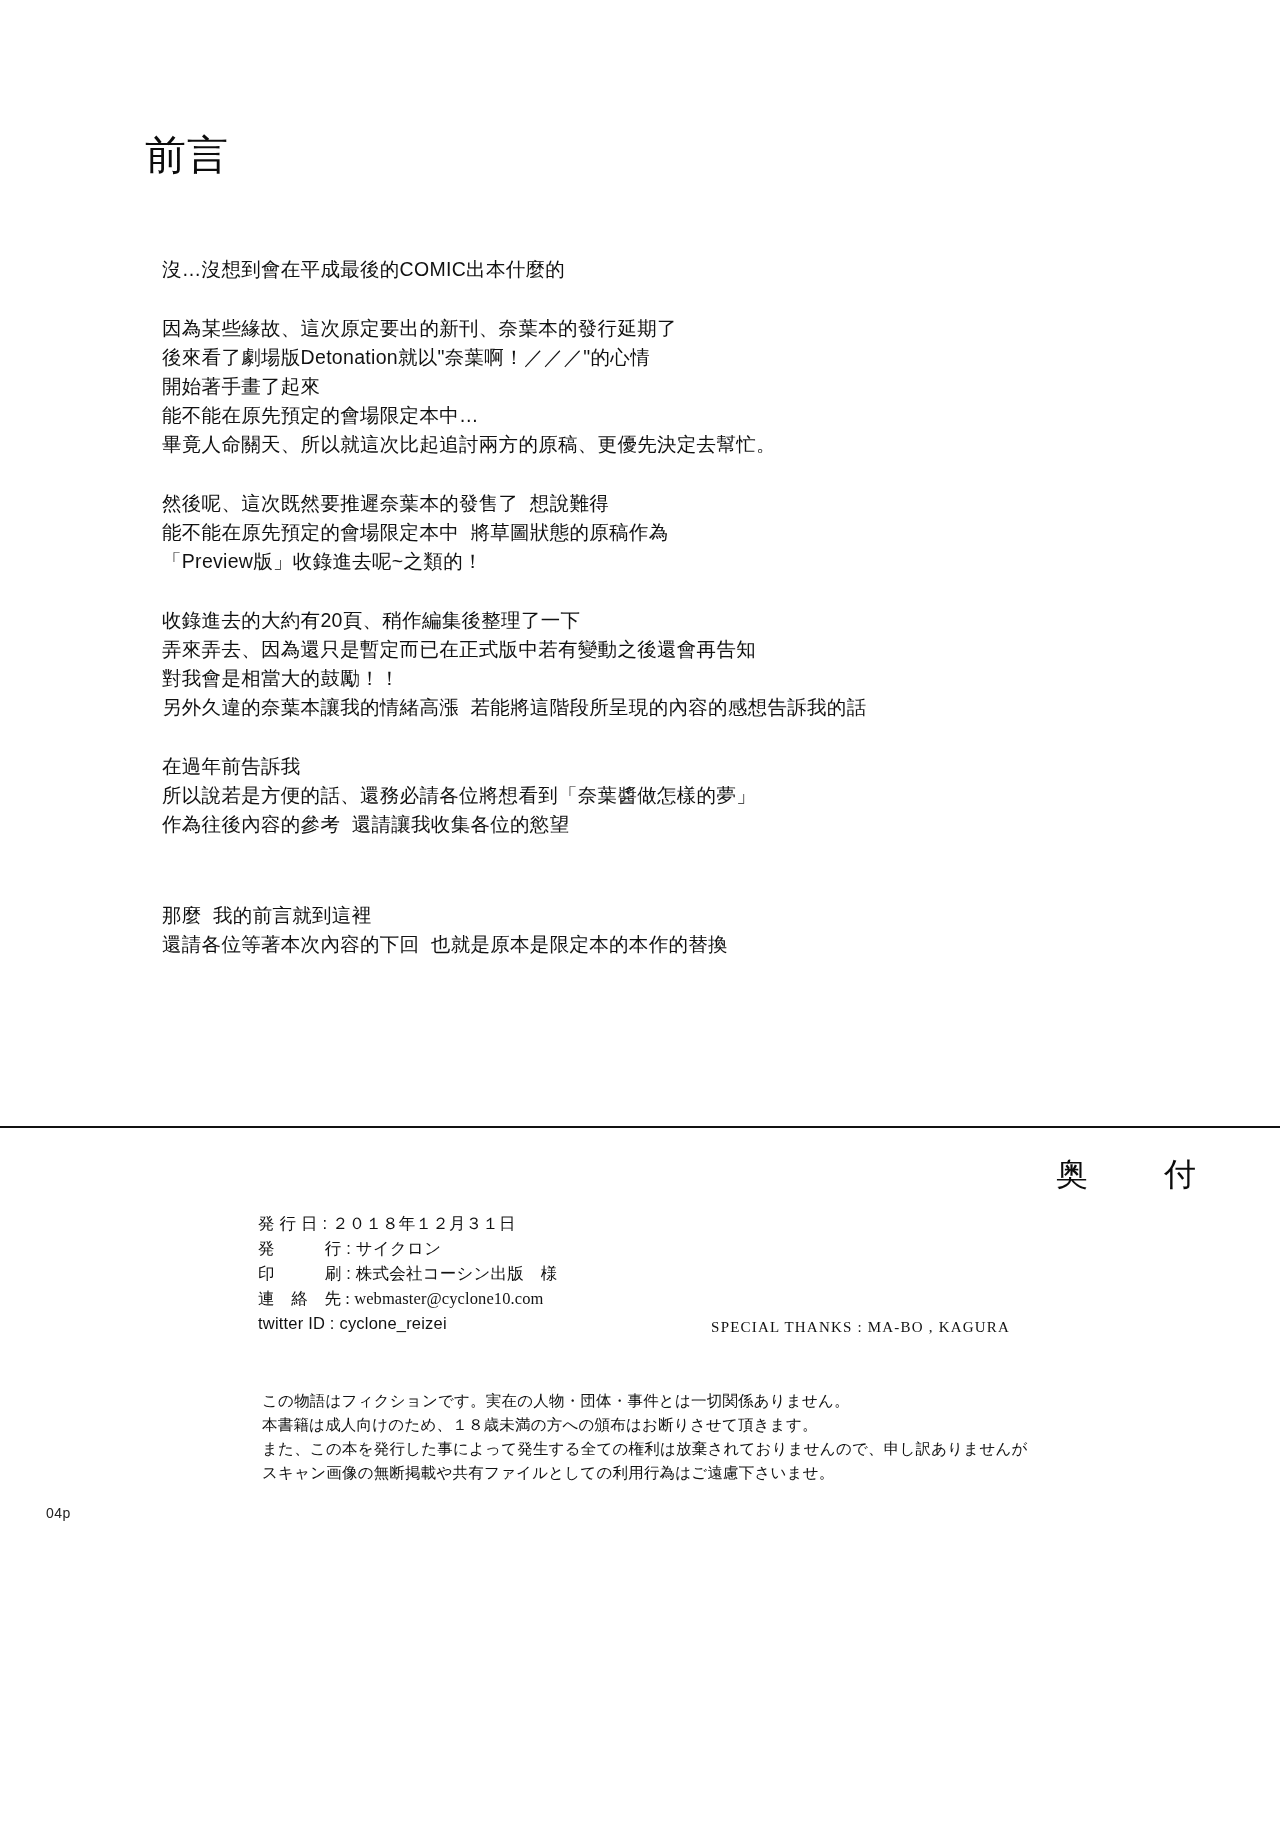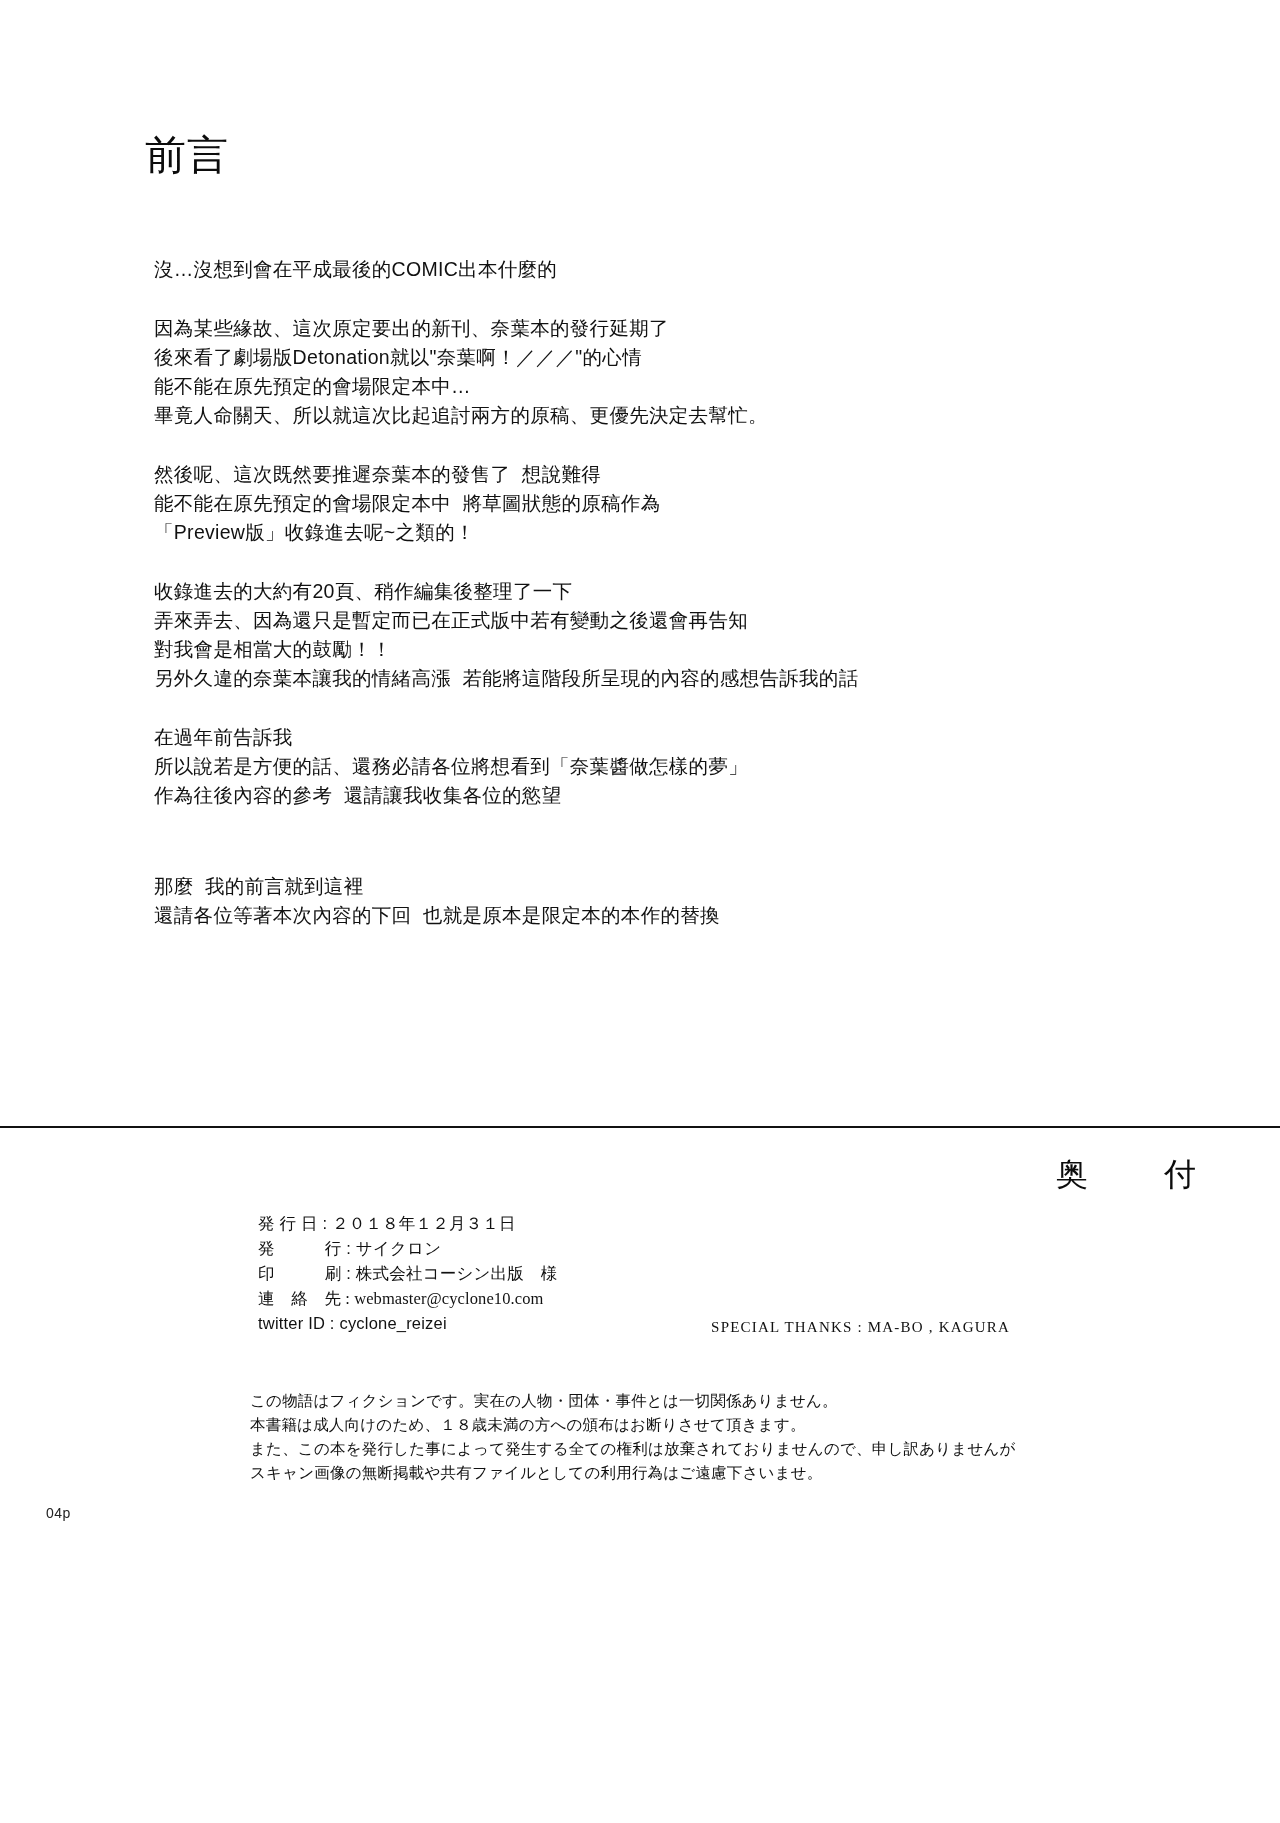--- a/index.html
+++ b/index.html
@@ -36,21 +36,21 @@
   .foreword-body {
     position: absolute;
     left: 146px;
     top: 255px;
     width: 1000px;
     font-size: 19.5px;
     line-height: 1.0;
     color: #111111;
   }
   .para {
-    margin: 0 0 30px 8px;
+    margin: 0 0 30px 16px;
   }
   .para .ln {
     display: block;
     margin: 0;
     padding: 0;
     line-height: 29px;
     white-space: pre;
     letter-spacing: 0.3px;
   }
   .para.spacer-lg {
@@ -102,21 +102,21 @@
     font-size: 15px;
     font-variant: small-caps;
     letter-spacing: 1.2px;
     color: #111111;
     white-space: pre;
     font-family: "Liberation Serif", serif;
   }
 
   .notice {
     position: absolute;
-    left: 250px;
+    left: 262px;
     top: 1389px;
     font-size: 15.5px;
     line-height: 24px;
     color: #111111;
   }
   .notice .ln {
     display: block;
     white-space: pre;
     letter-spacing: 0.2px;
   }
@@ -141,20 +141,21 @@
 
   <div class="foreword-body">
 
     <div class="para">
       <span class="ln">沒…沒想到會在平成最後的COMIC出本什麼的</span>
     </div>
 
     <div class="para">
       <span class="ln">因為某些緣故、這次原定要出的新刊、奈葉本的發行延期了</span>
       <span class="ln">後來看了劇場版Detonation就以"奈葉啊！／／／"的心情</span>
+      <span class="ln">開始著手畫了起來</span>
       <span class="ln">能不能在原先預定的會場限定本中…</span>
       <span class="ln">畢竟人命關天、所以就這次比起追討兩方的原稿、更優先決定去幫忙。</span>
     </div>
 
     <div class="para">
       <span class="ln">然後呢、這次既然要推遲奈葉本的發售了  想說難得</span>
       <span class="ln">能不能在原先預定的會場限定本中  將草圖狀態的原稿作為</span>
       <span class="ln">「Preview版」收錄進去呢~之類的！</span>
     </div>
 

